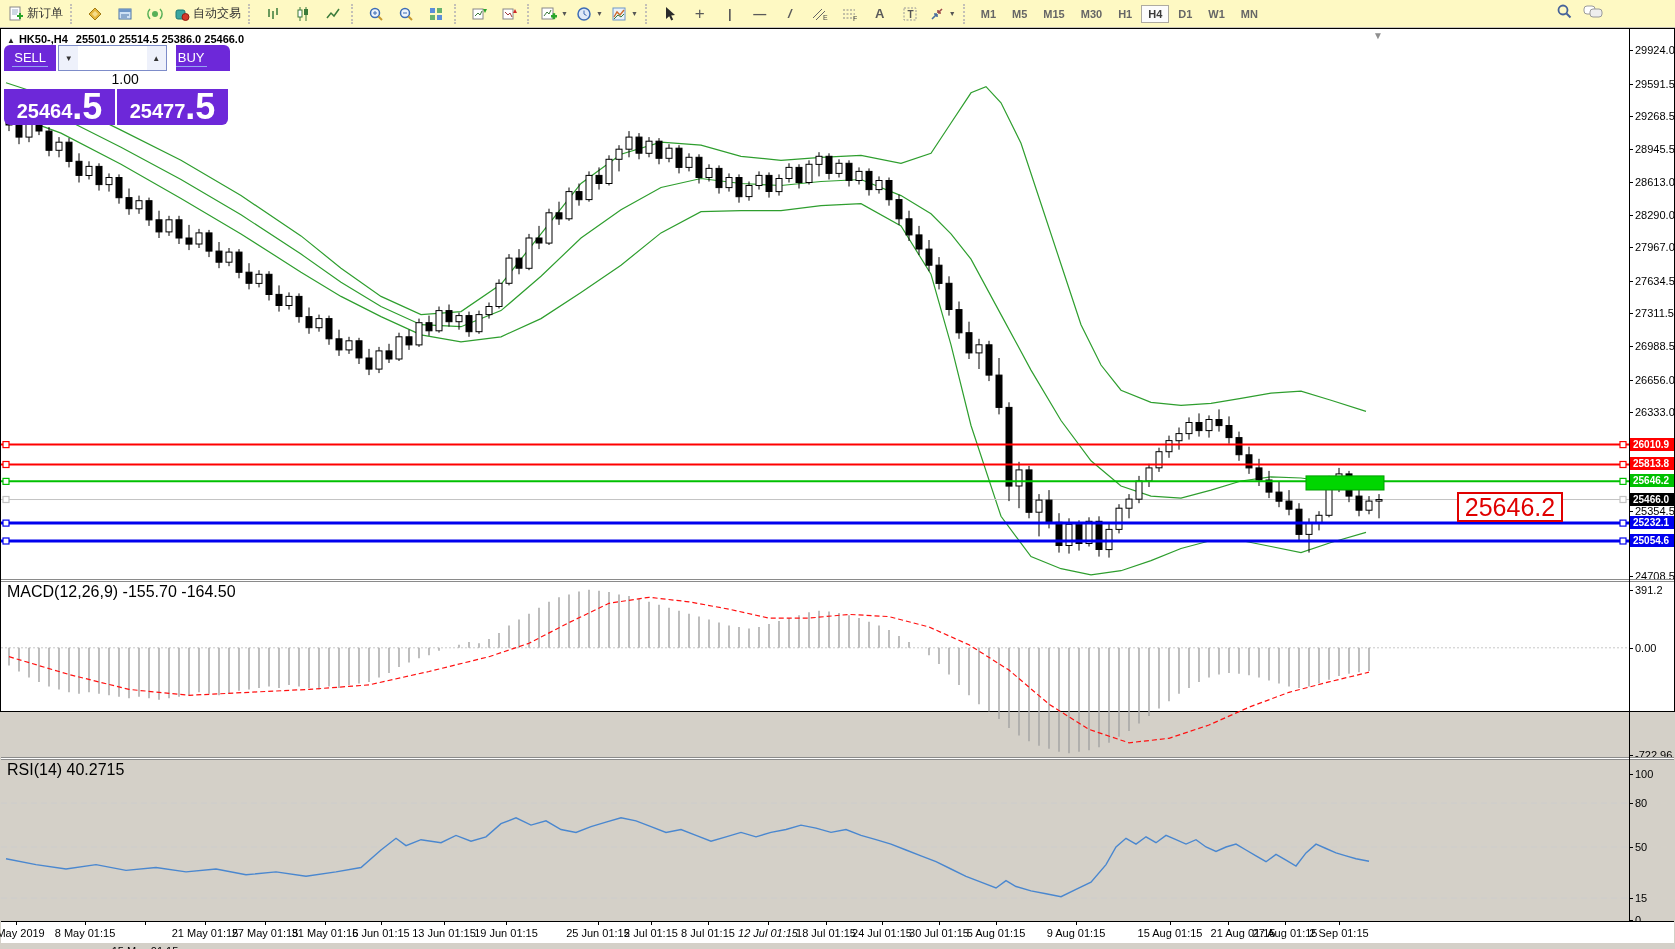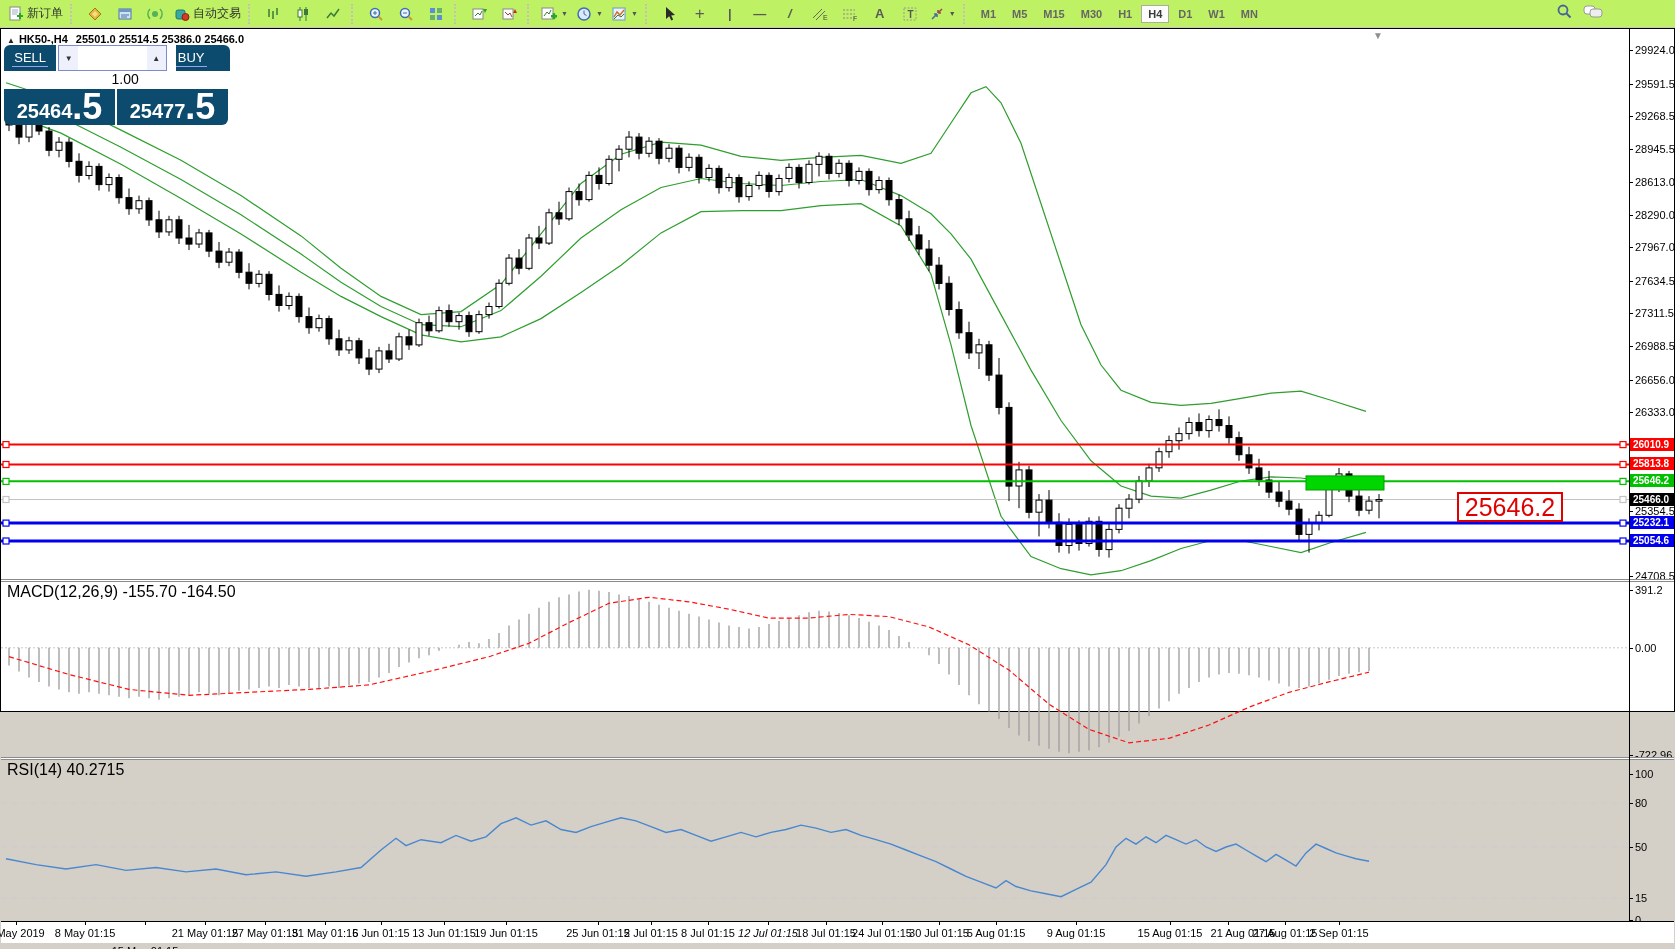--- a/index.html
+++ b/index.html
@@ -1,20 +1,20 @@
 <!DOCTYPE html>
 <html><head>
 <meta charset="utf-8">
 <style>
   html,body{margin:0;padding:0;}
   body{width:1675px;height:949px;background:#d4d0c8;font-family:"Liberation Sans","DejaVu Sans",sans-serif;overflow:hidden;}
   #app{position:relative;width:1675px;height:949px;}
 
   
-  #toolbar{position:absolute;top:0;left:0;width:1675px;height:28px;background:#bef264;border-bottom:1px solid #c9c6bc;display:flex;align-items:center;padding:0 4px;box-sizing:border-box;}
+  #toolbar{position:absolute;top:0;left:0;width:1675px;height:28px;background:#fef9c3;border-bottom:1px solid #c9c6bc;display:flex;align-items:center;padding:0 4px;box-sizing:border-box;}
   .tb-grip{width:3px;height:20px;border-left:2px dotted #c4c1b7;margin:0 5px 0 3px;}
   .tb-btn{height:22px;min-width:22px;display:flex;align-items:center;justify-content:center;gap:3px;padding:0 3px;color:#333;font-size:12px;border:1px solid transparent;border-radius:2px;cursor:default;}
   .tb-btn svg{display:block;}
   .glyph{font-size:13px;color:#5a5a5a;font-weight:bold;}
   .caret{font-size:7px;color:#555;margin-left:1px;}
   .tf-btn{font-size:11px;font-weight:bold;color:#666;padding:2px 6px;margin:0 1px;border:1px solid transparent;}
   .tf-btn.active{background:#fcfcfc;border:1px solid #aeaba1;color:#3a3a3a;}
   #tb-right{margin-left:auto;margin-right:68px;display:flex;align-items:center;gap:10px;}
 
   
@@ -35,21 +35,21 @@
 
   #chart-title{position:absolute;top:4px;left:6px;font-size:11px;font-weight:bold;color:#000;z-index:7;}
   #chart-title .tri{font-size:8px;color:#222;margin-right:4px;}
   #chart-title .ohlc{font-weight:bold;margin-left:8px;}
   #shift-marker{position:absolute;left:1372px;top:1px;color:#8f8f8f;font-size:10px;z-index:4;}
 
   
   #trade-panel{position:absolute;top:16px;left:3px;width:226px;z-index:8;font-family:"Liberation Sans","DejaVu Sans",sans-serif;}
   .tp-row{display:flex;gap:2px;}
   .tp-row.bottom{margin-top:18px;}
-  .tp-blue{background:#0c4a6e;color:#fff;}
+  .tp-blue{background:#6d28d9;color:#fff;}
   #tp-sell{width:54px;height:26px;border-radius:6px 0 0 0;display:flex;align-items:center;justify-content:center;}
   #tp-buy{width:56px;height:26px;border-radius:0 6px 0 0;display:flex;align-items:center;margin-left:7px;}
   #tp-sell span,#tp-buy span{font-size:13px;border-bottom:1px solid #97a4f2;padding:0 2px 1px;}
   #tp-vol{width:112px;height:26px;background:#fff;border:1px solid #7d8cc9;box-sizing:border-box;display:flex;align-items:stretch;}
   .vol-btn{width:19px;display:flex;align-items:center;justify-content:center;background:#eef1fb;color:#333;font-size:8px;border:0;}
   #vol-val{flex:1;display:flex;align-items:center;justify-content:flex-end;padding-right:8px;font-size:14px;color:#000;margin-top:33px;}
   .tp-price{width:111px;height:36px;display:flex;align-items:flex-end;justify-content:center;padding-bottom:3px;box-sizing:border-box;}
   #tp-sell-price{border-radius:0 0 0 6px;}
   #tp-buy-price{border-radius:0 0 6px 0;}
   .tp-price .main{font-size:20px;font-weight:bold;line-height:22px;}

